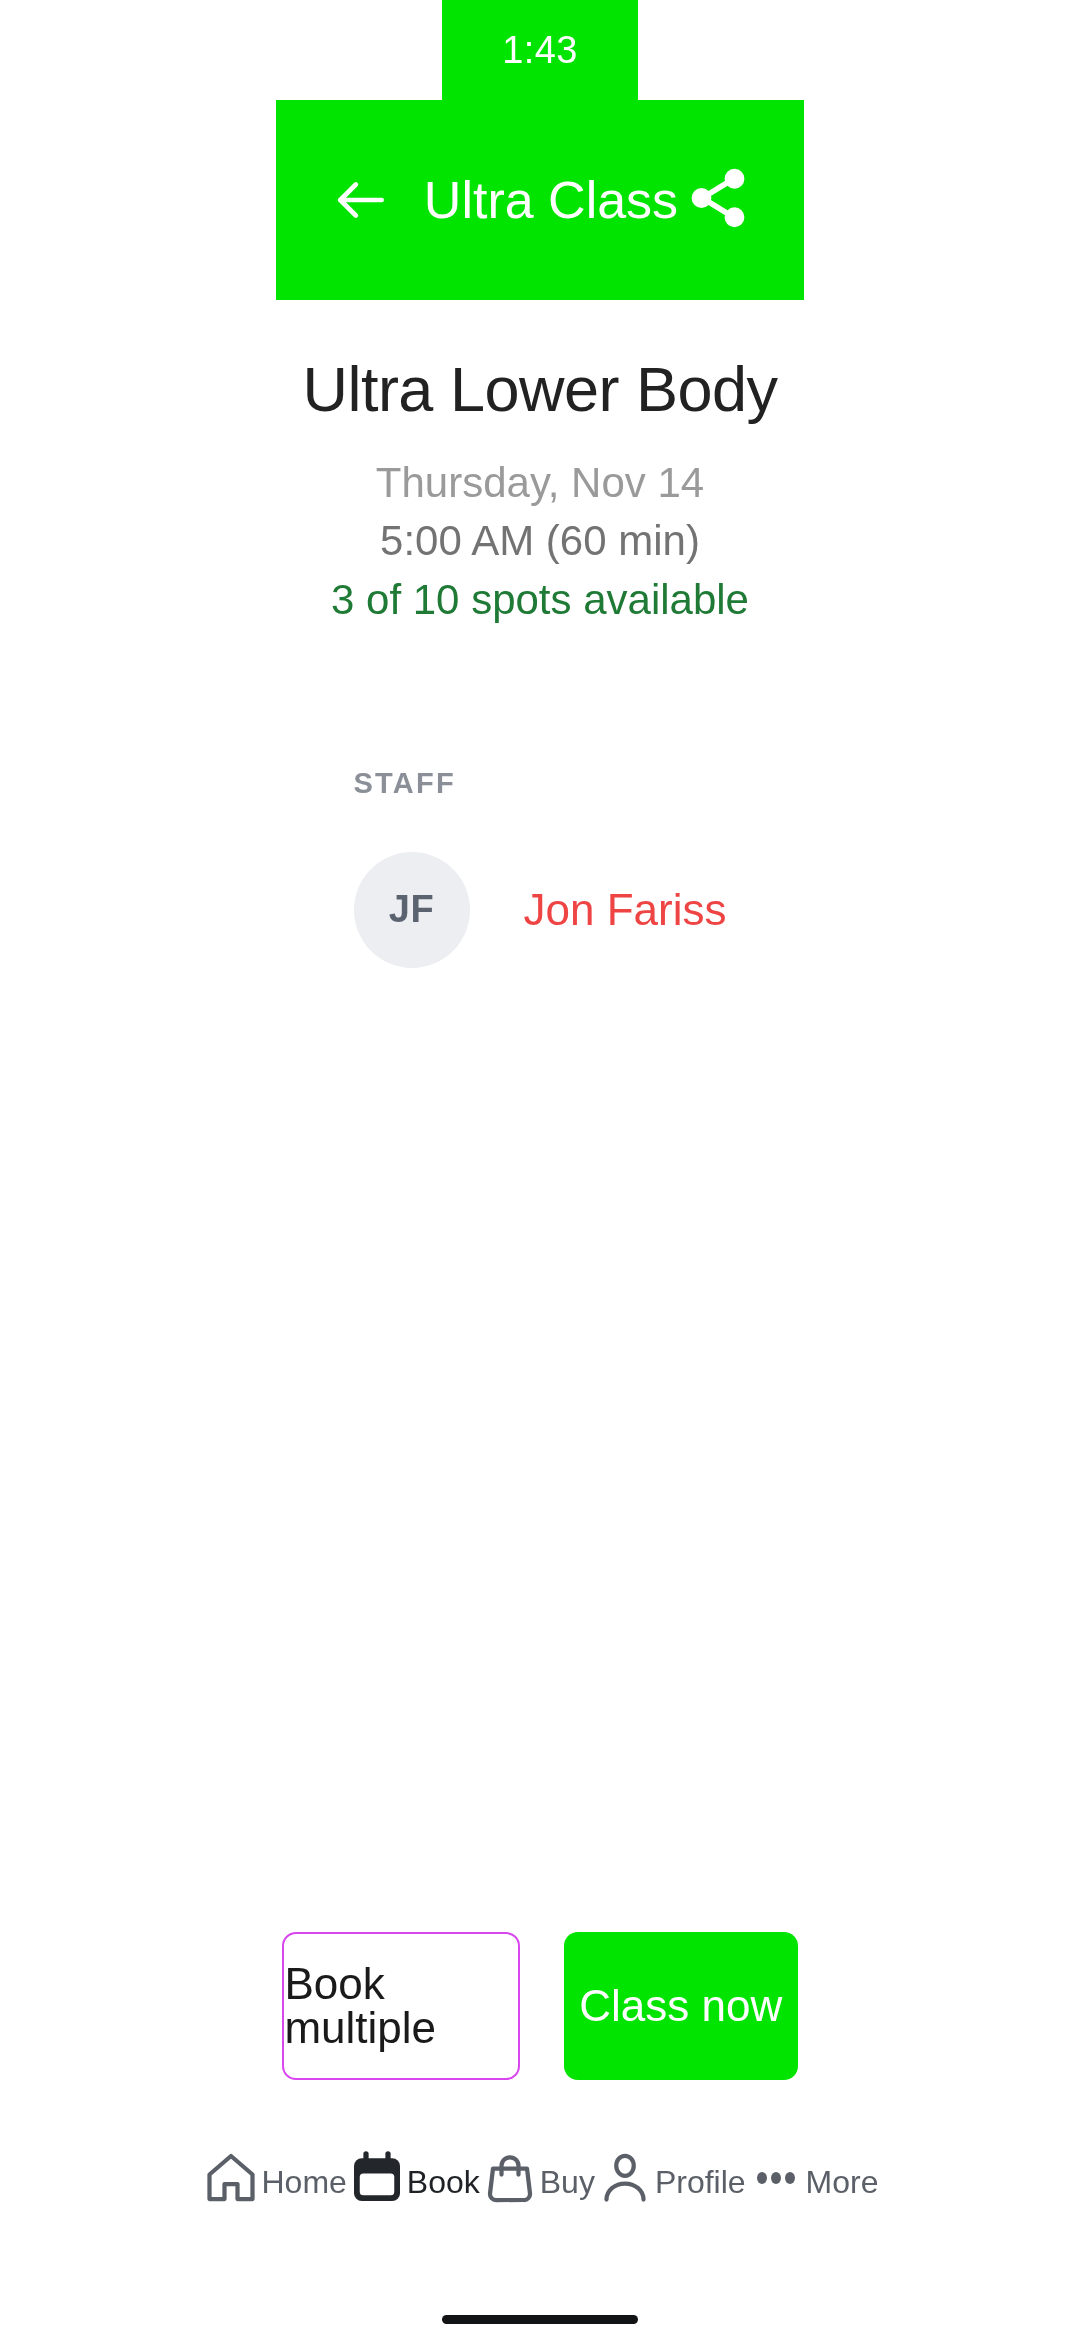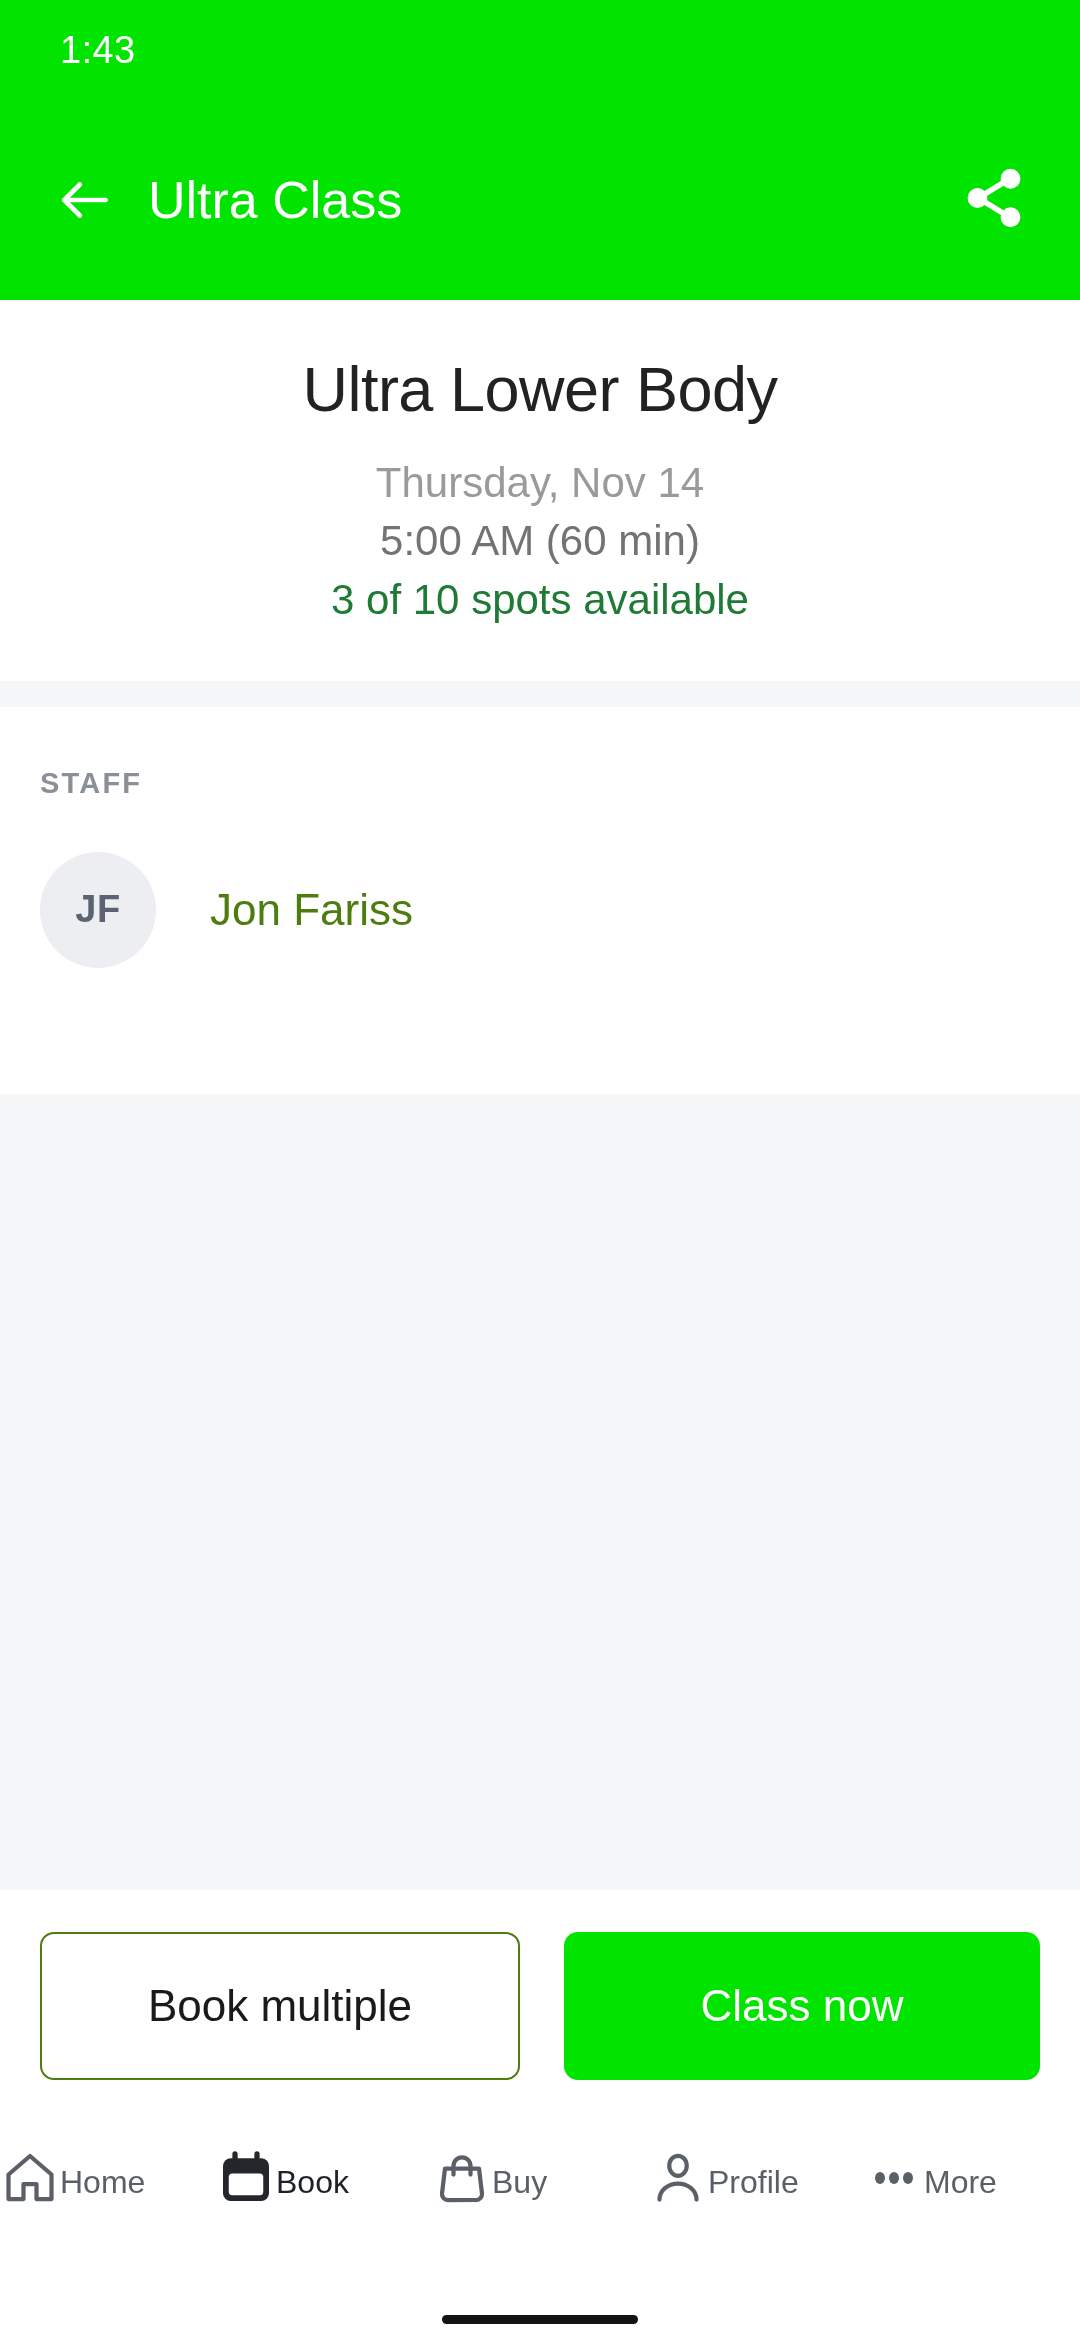--- a/index.html
+++ b/index.html
@@ -13,20 +13,21 @@
   }
 
   #screen {
     position: relative;
     width: 1080px;
     height: 2340px;
     overflow: hidden;
     background: #ffffff;
     display: flex;
     flex-direction: column;
+    align-items: center;
   }
 
   
   .status-bar {
     height: 100px;
     background: #00E400;
     display: flex;
     align-items: center;
     padding: 0 60px;
     flex: 0 0 auto;
@@ -146,21 +147,21 @@
     flex: 0 0 auto;
   }
   .avatar-initials {
     font-size: 38px;
     font-weight: bold;
     color: #5C6370;
     letter-spacing: 0.5px;
   }
   .staff-name {
     font-size: 44px;
-    color: #4d7c0f;
+    color: #ef4444;
     margin-left: 54px;
     line-height: 1;
   }
 
   
   .filler {
     flex: 1 1 auto;
     background: #F5F7F9;
     min-height: 0;
   }
@@ -179,21 +180,21 @@
     border-radius: 14px;
     display: flex;
     align-items: center;
     justify-content: center;
     font-size: 44px;
     cursor: pointer;
     line-height: 1;
   }
   .btn-outline {
     background: #ffffff;
-    border: 2px solid #4d7c0f;
+    border: 2px solid #d946ef;
     color: #1A1A1A;
   }
   .btn-primary {
     background: #00E400;
     border: none;
     color: #ffffff;
   }
 
   
   .bottom-nav {

